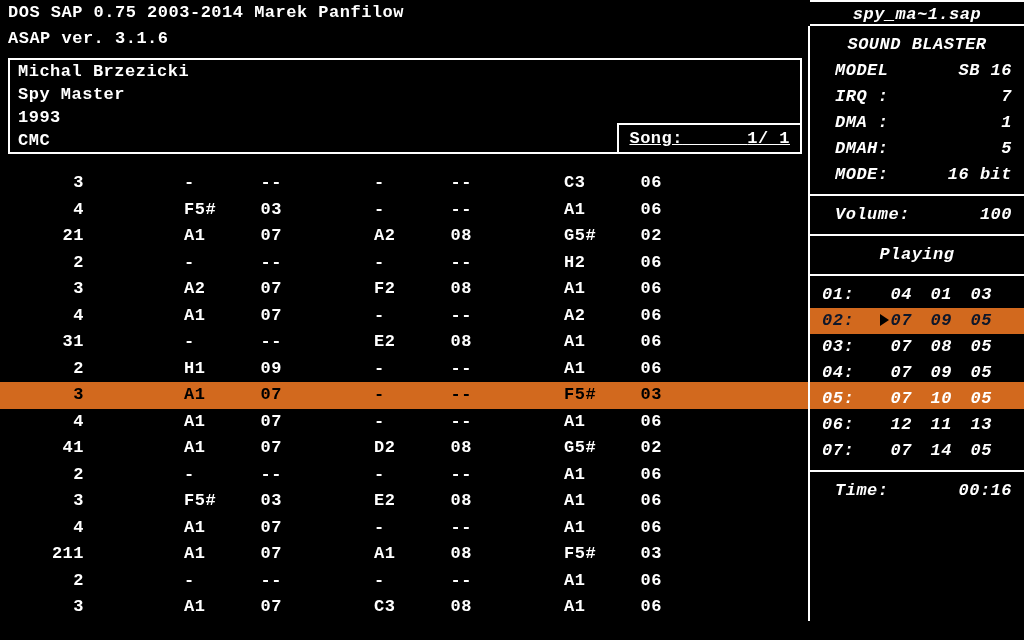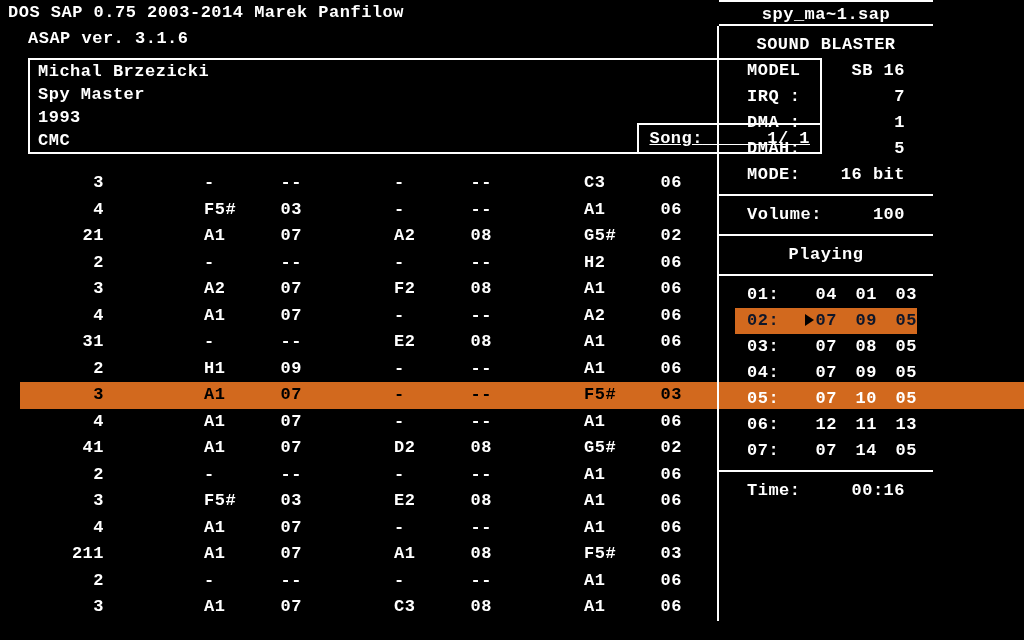--- a/index.html
+++ b/index.html
@@ -9,22 +9,22 @@
     font-family: "Courier New", monospace;
     font-size: 17px;
     font-weight: bold;
     width: 1024px;
     height: 640px;
     overflow: hidden;
     letter-spacing: 0.5px;
   }
   .row { display: flex; }
   .header-line { padding-left: 8px; height: 26px; line-height: 26px; }
-  .left-col { width: 717px; position: relative; padding-left: 20px; }
-  .right-col { width: 216px; border-left: 2px solid #fff; position: relative; }
+  .left-col { width: 808px; position: relative; }
+  .right-col { width: 216px; border-left: 2px solid #fff; position: relative; font-style: italic; }
   .filename-box {
     height: 26px; line-height: 26px; text-align: center;
     border-bottom: 2px solid #fff; border-top: 2px solid #fff;
     position: relative; top: -26px;
   }
   .right-inner { position: relative; top: -26px; }
   .info-box {
     border: 2px solid #fff; margin: 6px 0 16px 8px; width: 794px;
     position: relative;
   }
@@ -39,23 +39,23 @@
   .prow {
     display: grid;
     grid-template-columns: 96px 70px 60px 60px 70px 60px 60px 70px 60px 60px;
     height: 26.5px; line-height: 26.5px;
     padding-left: 8px;
   }
   .prow span { text-align: right; padding-right: 12px; white-space: pre; }
   .prow .rn { text-align: right; padding-right: 20px; }
   .prow .note { text-align: left; padding-left: 10px; }
   .hl { background: #d2691e; color: #000; width: 1024px; margin-left: 0; }
-  .side-block { padding: 6px 28px; border-bottom: 2px solid #fff; }
+  .side-block { padding: 6px 12px; border-bottom: 2px solid #fff; }
   .side-block.nb { border-bottom: none; }
-  .kv { display: flex; justify-content: space-between; height: 26px; line-height: 26px; }
+  .kv { display: flex; justify-content: space-between; height: 26px; line-height: 26px; margin-left: 13px; }
   .center { text-align: center; height: 26px; line-height: 26px; }
   .chan-row { display: grid; grid-template-columns: 50px 40px 40px 40px; height: 26px; line-height: 26px; }
   .chan-row span { text-align: right; }
   .chan-row .lbl { text-align: left; }
   .chan-row.hl2 { background: #d2691e; color: #0f172a; margin: 0 -12px; padding: 0 12px; }
   .tri { display:inline-block; width:0; height:0; border-top:6px solid transparent; border-bottom:6px solid transparent; border-left:9px solid #000; margin-right:2px; vertical-align: -1px;}
   .spacer-col { width: 20px; }
 </style>
 </head>
 <body>

